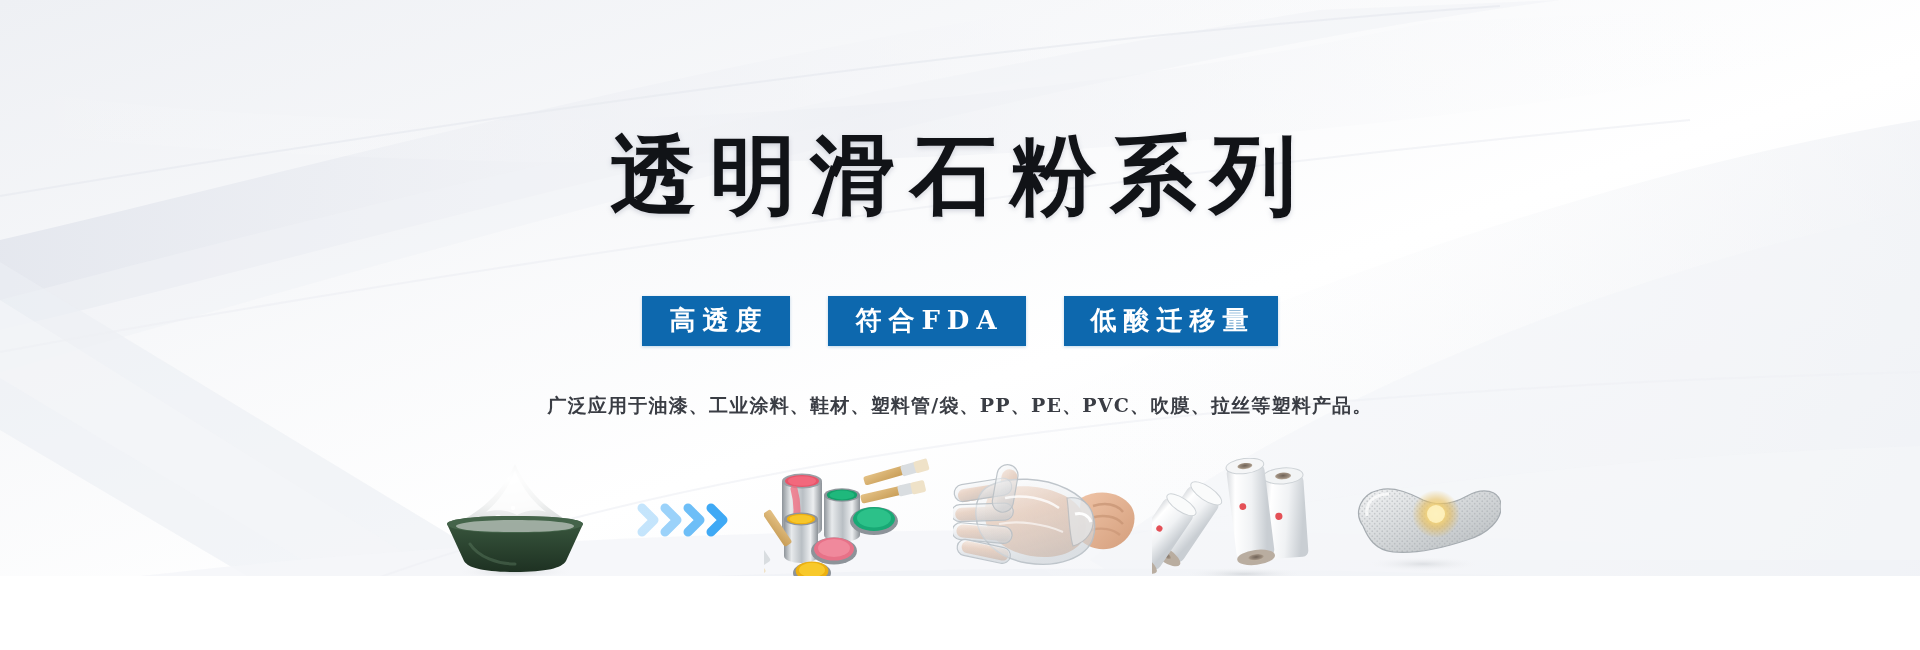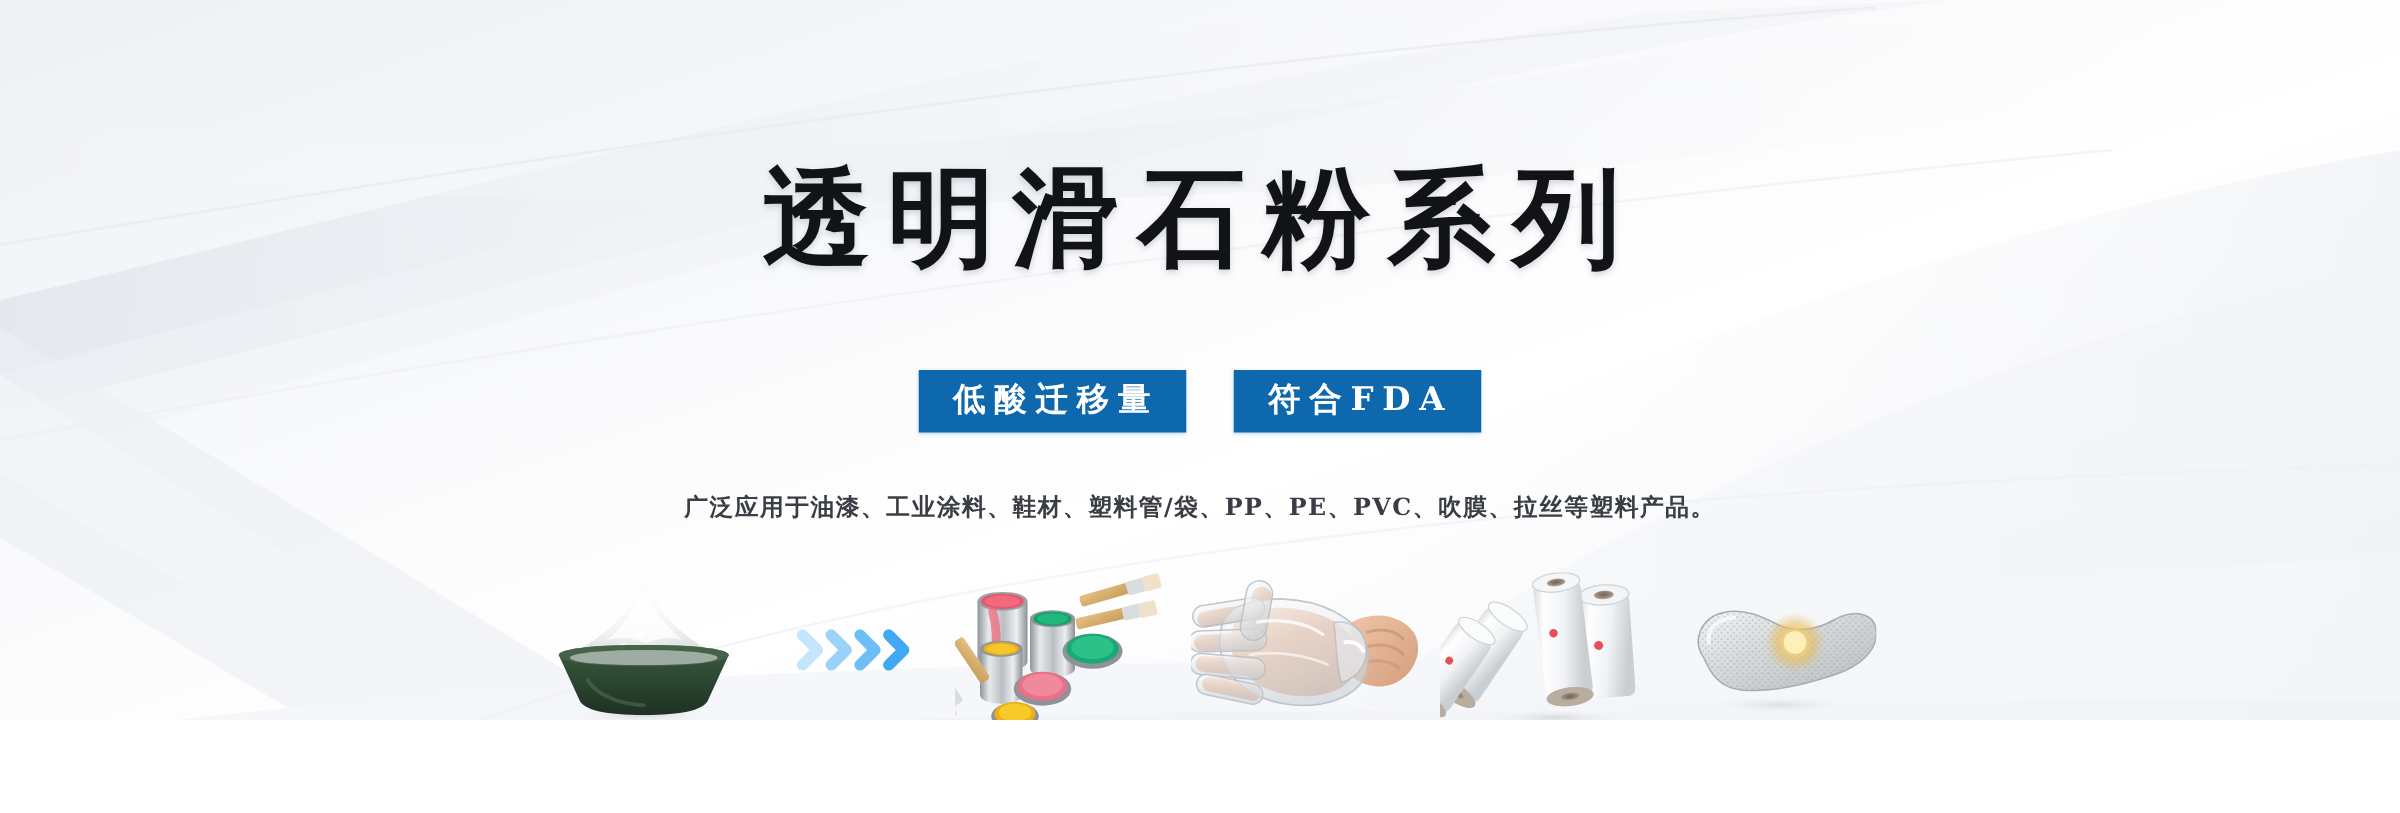--- a/index.html
+++ b/index.html
@@ -121,22 +121,23 @@
       <path d="M0,352 C 500,260 1100,176 1690,120" fill="none" stroke="#eef0f4" stroke-width="2" opacity=".7"></path>
       <path d="M210,650 C 560,470 1150,392 1920,372" fill="none" stroke="#eff1f5" stroke-width="2" opacity=".7"></path>
     </svg>
   </div>
 
   <div class="content">
 
     <h1 class="title">透明滑石粉系列</h1>
 
     <div class="badges">
+      <span class="badge">高透度</span>
+      <span class="badge">符合FDA</span>
       <span class="badge">低酸迁移量</span>
-      <span class="badge">符合FDA</span>
     </div>
 
     <p class="subtitle">广泛应用于油漆、工业涂料、鞋材、塑料管/袋、PP、PE、PVC、吹膜、拉丝等塑料产品。</p>
 
     <div class="strip">
 
       <div class="figure fig-bowl">
         <svg viewBox="0 0 190 120" width="190" height="120" aria-hidden="true">
           <defs>
             <linearGradient id="bowlG" x1="0" y1="0" x2="0" y2="1">

